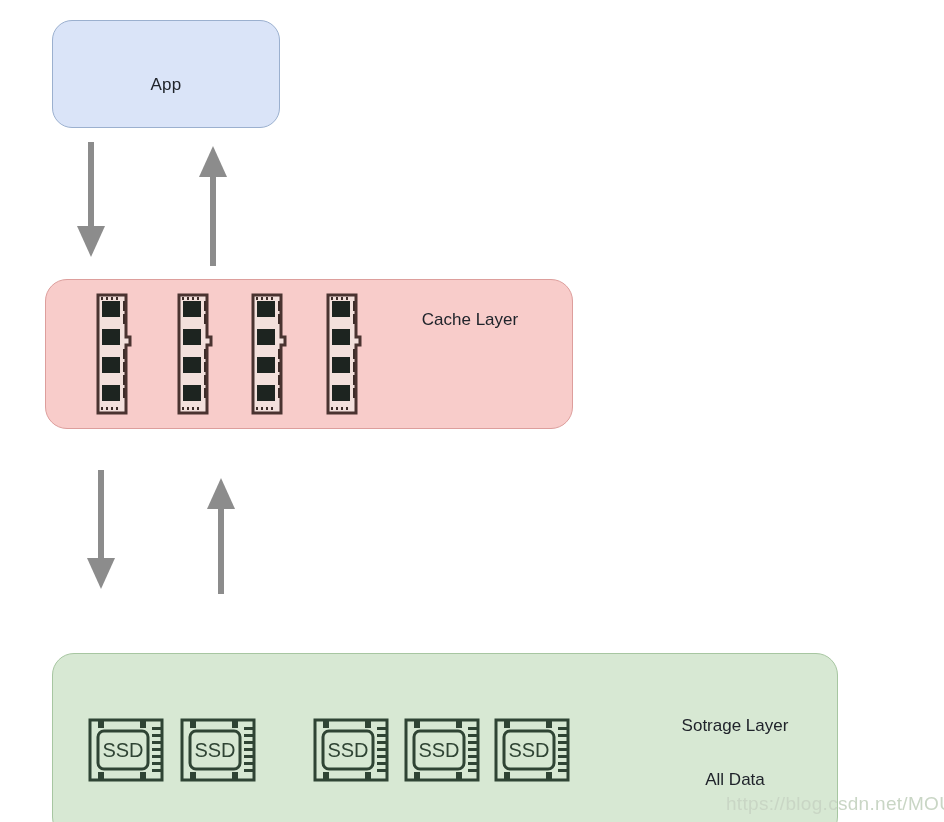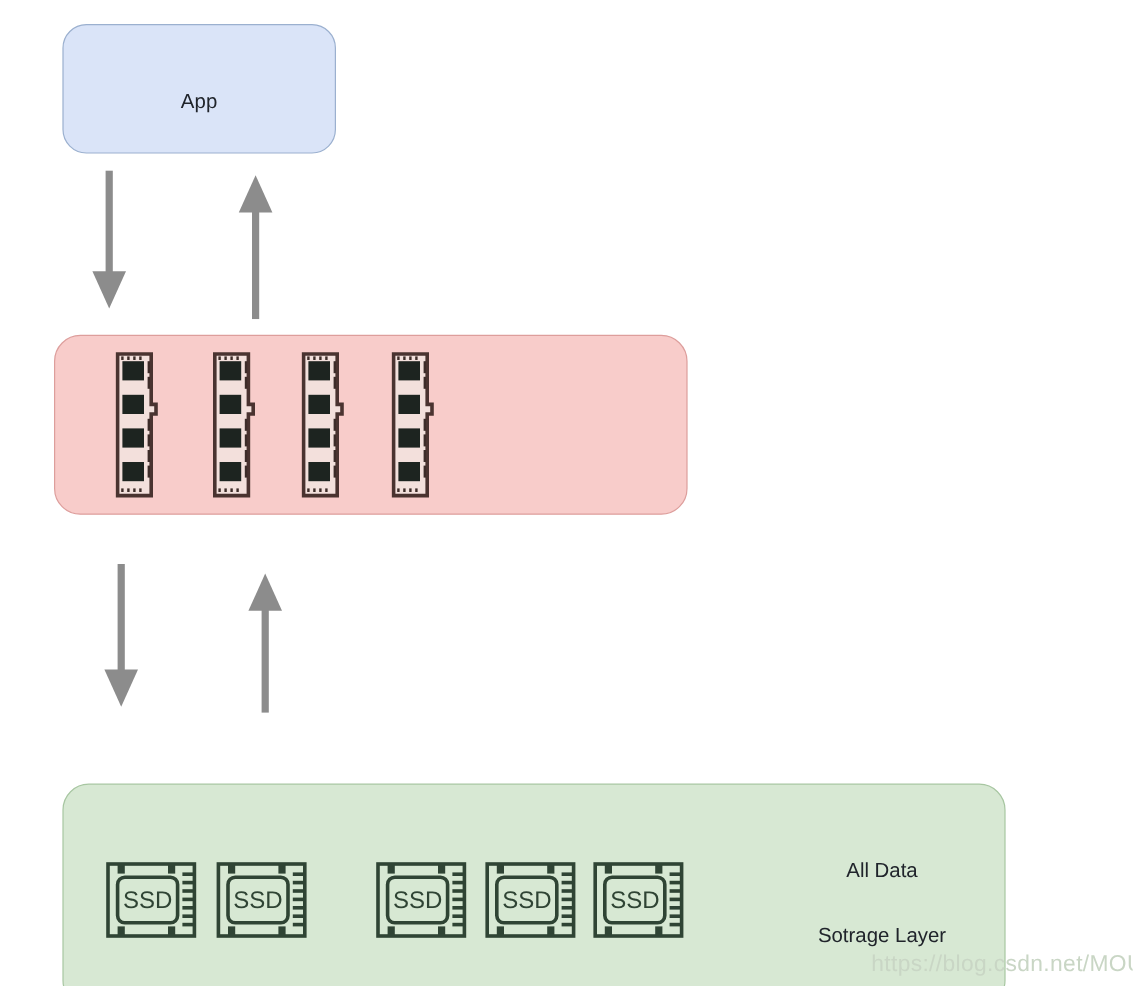--- a/index.html
+++ b/index.html
@@ -259,20 +259,21 @@
           <rect x="20" y="4" width="2" height="3"></rect>
         <rect x="5" y="114" width="2" height="3"></rect>
           <rect x="10" y="114" width="2" height="3"></rect>
         <rect x="15" y="114" width="2" height="3"></rect>
           <rect x="20" y="114" width="2" height="3"></rect>
       </g>
     </g>
   </svg>
 
   <div class="layer-texts cache-texts">
+    <div class="line">Cache Layer</div>
   </div>
 
   <svg class="arrow" style="left:84px; top:470px;" width="34" height="122" viewBox="0 0 34 122">
     <g fill="#8c8c8c">
       <rect x="14" y="0" width="6" height="92"></rect>
       <polygon points="17,119 3,88 31,88"></polygon>
     </g>
   </svg>
 
   <svg class="arrow" style="left:204px; top:476px;" width="34" height="118" viewBox="0 0 34 118">
@@ -383,19 +384,19 @@
       <rect x="64" y="24" width="9" height="3"></rect>
         <rect x="64" y="31" width="9" height="3"></rect>
       <rect x="64" y="38" width="9" height="3"></rect>
         <rect x="64" y="45" width="9" height="3"></rect>
       <rect x="64" y="52" width="9" height="3"></rect>
     </g>
     <text x="35" y="40" text-anchor="middle" font-family="Liberation Sans, sans-serif" font-size="20" fill="#2f4434">SSD</text>
   </svg>
 
   <div class="layer-texts storage-texts">
+    <div class="line">Sotrage Layer</div>
     <div class="line">All Data</div>
-    <div class="line">Sotrage Layer</div>
   </div>
 
   <div class="watermark">https://blog.csdn.net/MOU_IT</div>
 
 </div>
 
 </body></html>

